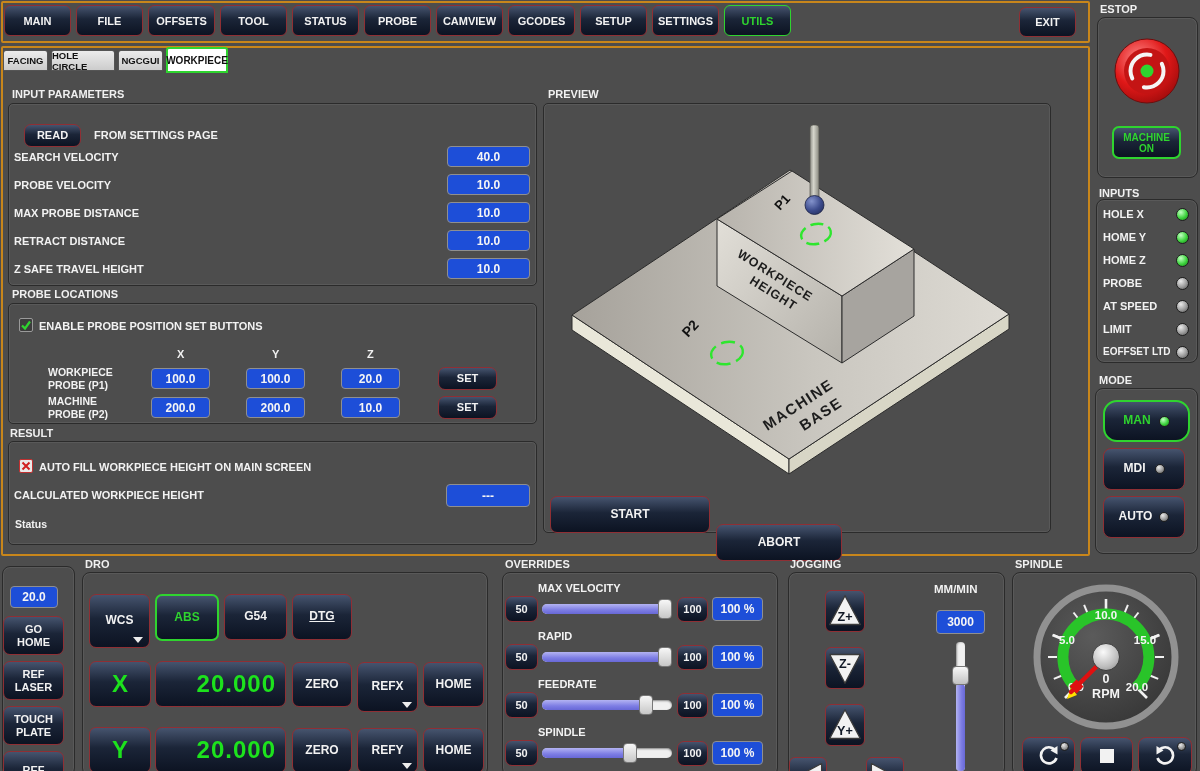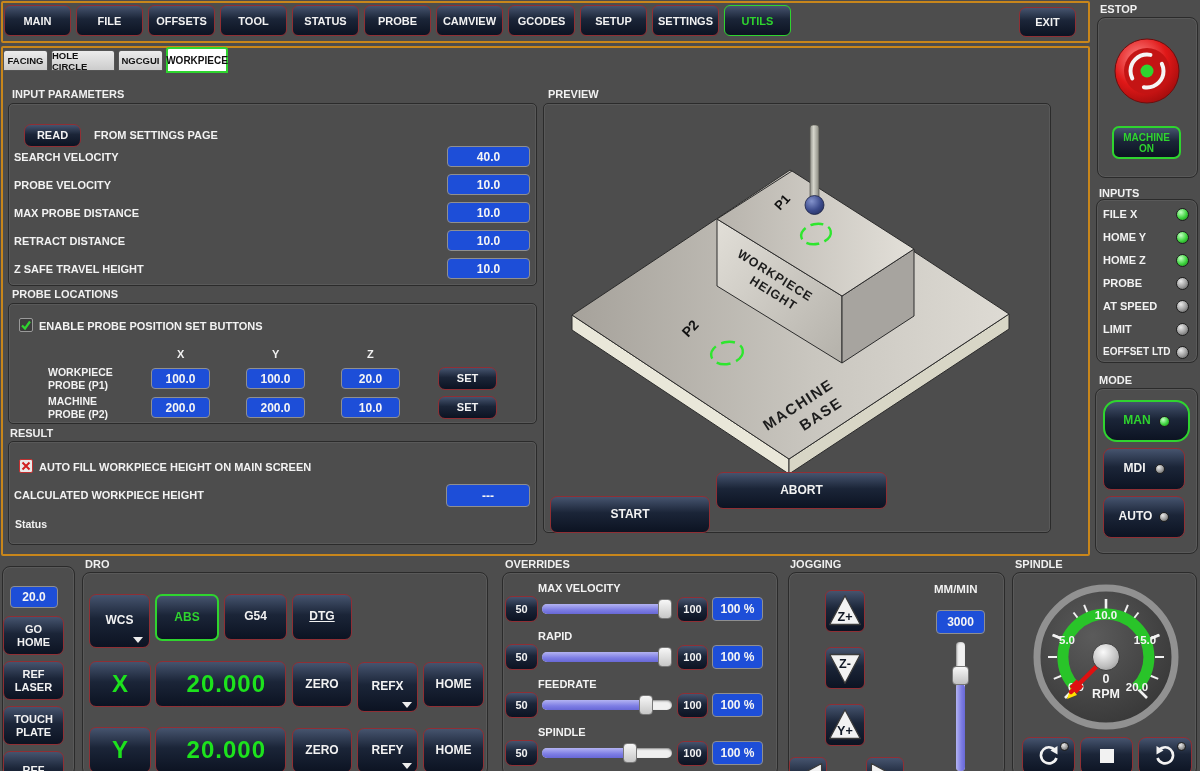--- a/index.html
+++ b/index.html
@@ -56,21 +56,21 @@
   .hslider .htrack { position:absolute; left:0; right:0; top:4px; height:10px; background:#f0f0f0;
      border-radius:5px; box-shadow:inset 0 1px 2px rgba(0,0,0,0.45); }
   .hslider .hfill { position:absolute; left:0; top:4px; height:10px; border-radius:5px;
      background:linear-gradient(180deg,#b3b3f2,#7d7de4 60%,#6868d6);
      width:calc((100% - 14px) * var(--p) / 100 + 10px); }
   .hslider .hhandle { position:absolute; top:-1px; width:14px; height:20px;
      background:linear-gradient(180deg,#f7f7f7,#c7c7c7); border:1px solid #777; border-radius:4px;
      left:calc((100% - 14px) * var(--p) / 100); }
   .caret { position:absolute; width:0; height:0; border-left:5px solid transparent;
      border-right:5px solid transparent; border-top:6px solid #ededed; }
-  .dro-val { justify-content:flex-end; padding-right:19px; font-size:24px; color:#1de21d; letter-spacing:1px; }
+  .dro-val { justify-content:flex-end; padding-right:9px; font-size:24px; color:#1de21d; letter-spacing:1px; }
 </style>
 </head>
 <body>
 
 <div class="app">
 
   <div class="oframe" style="left:1px; top:1px; width:1089px; height:42px;"></div>
   <div class="abs" style="left:4px; top:5px; width:1010px; display:flex; gap:5px;">
     <div class="menubtn">MAIN</div>
     <div class="menubtn">FILE</div>
@@ -200,21 +200,21 @@
       <text x="0" y="0">MACHINE</text>
       <text x="14" y="20">BASE</text>
     </g>
 
     <g>
       <rect x="267" y="22" width="9" height="76" rx="3" fill="url(#gRod)" stroke="#55554f" stroke-width="0.7"></rect>
       <circle cx="271.5" cy="102" r="9.5" fill="url(#gBall)" stroke="#1a2142" stroke-width="0.8"></circle>
     </g>
   </svg>
   <div class="btn" style="left:550px; top:496px; width:160px; height:37px;">START</div>
-  <div class="btn" style="left:716px; top:472px; width:171px; height:37px;">ABORT</div>
+  <div class="btn" style="left:716px; top:524px; width:126px; height:37px;">ABORT</div>
 
   <div class="glabel" style="left:1100px; top:3px;">ESTOP</div>
   <div class="group" style="left:1097px; top:17px; width:101px; height:161px; border-radius:8px;"></div>
   <svg class="abs" style="left:1112px; top:36px;" width="70" height="70" viewBox="0 0 70 70">
     <defs>
       <radialGradient id="gEstop" cx="0.38" cy="0.32" r="0.85">
         <stop offset="0" stop-color="#ff8a8a"></stop>
           <stop offset="0.5" stop-color="#e01818"></stop>
           <stop offset="1" stop-color="#8a0808"></stop>
       </radialGradient>
@@ -224,21 +224,21 @@
     <circle cx="35" cy="35" r="16.5" fill="none" stroke="#f5f5f5" stroke-width="4" stroke-dasharray="37 14.8" stroke-dashoffset="8" stroke-linecap="round"></circle>
     <circle cx="35" cy="35" r="6.5" fill="#2fd42f"></circle>
   </svg>
   <div class="btn green xs" style="left:1112px; top:126px; width:69px; height:33px; flex-direction:column;">
     <span>MACHINE</span>
     <span>ON</span>
   </div>
 
   <div class="glabel" style="left:1099px; top:187px;">INPUTS</div>
   <div class="group" style="left:1096px; top:199px; width:102px; height:164px; border-radius:8px;"></div>
-  <div class="lbl" style="left:1103px; top:208px;">FILE X</div>
+  <div class="lbl" style="left:1103px; top:208px;">HOLE X</div>
   <div class="led on" style="left:1176px; top:208px; width:13px; height:13px;"></div>
   <div class="lbl" style="left:1103px; top:231px;">HOME Y</div>
   <div class="led on" style="left:1176px; top:231px; width:13px; height:13px;"></div>
   <div class="lbl" style="left:1103px; top:254px;">HOME Z</div>
   <div class="led on" style="left:1176px; top:254px; width:13px; height:13px;"></div>
   <div class="lbl" style="left:1103px; top:277px;">PROBE</div>
   <div class="led off" style="left:1176px; top:277px; width:13px; height:13px;"></div>
   <div class="lbl" style="left:1103px; top:300px;">AT SPEED</div>
   <div class="led off" style="left:1176px; top:300px; width:13px; height:13px;"></div>
   <div class="lbl" style="left:1103px; top:323px;">LIMIT</div>

